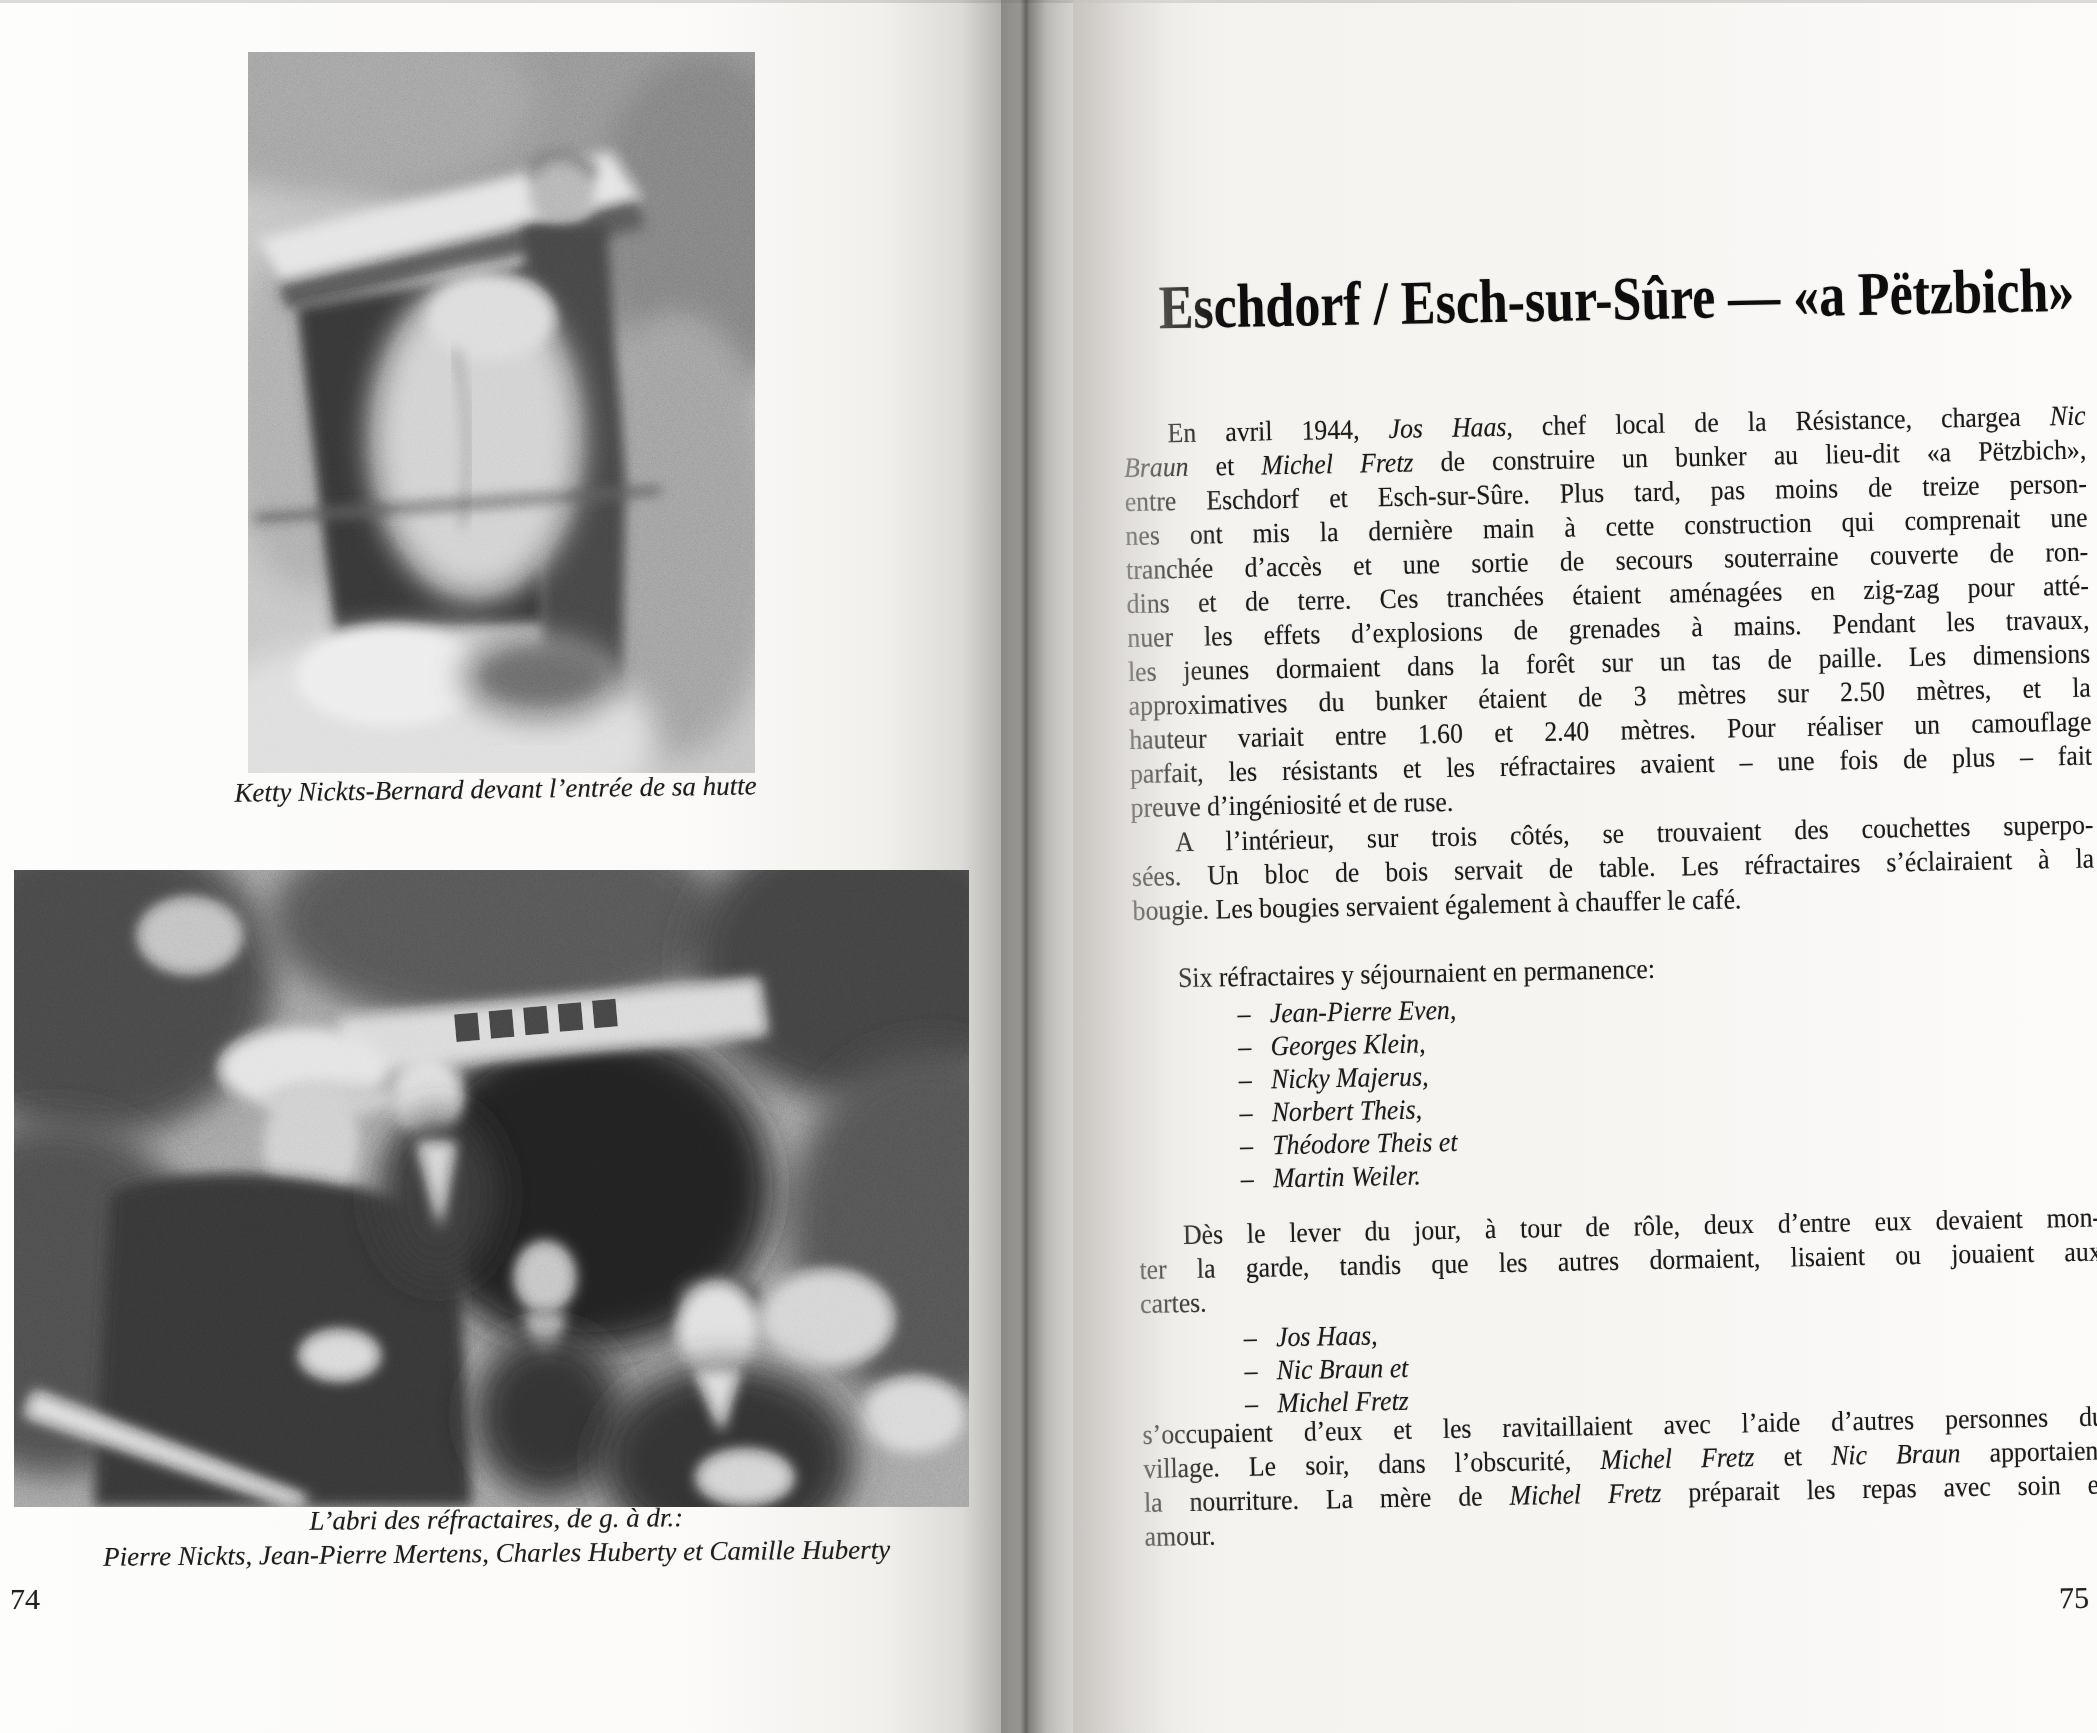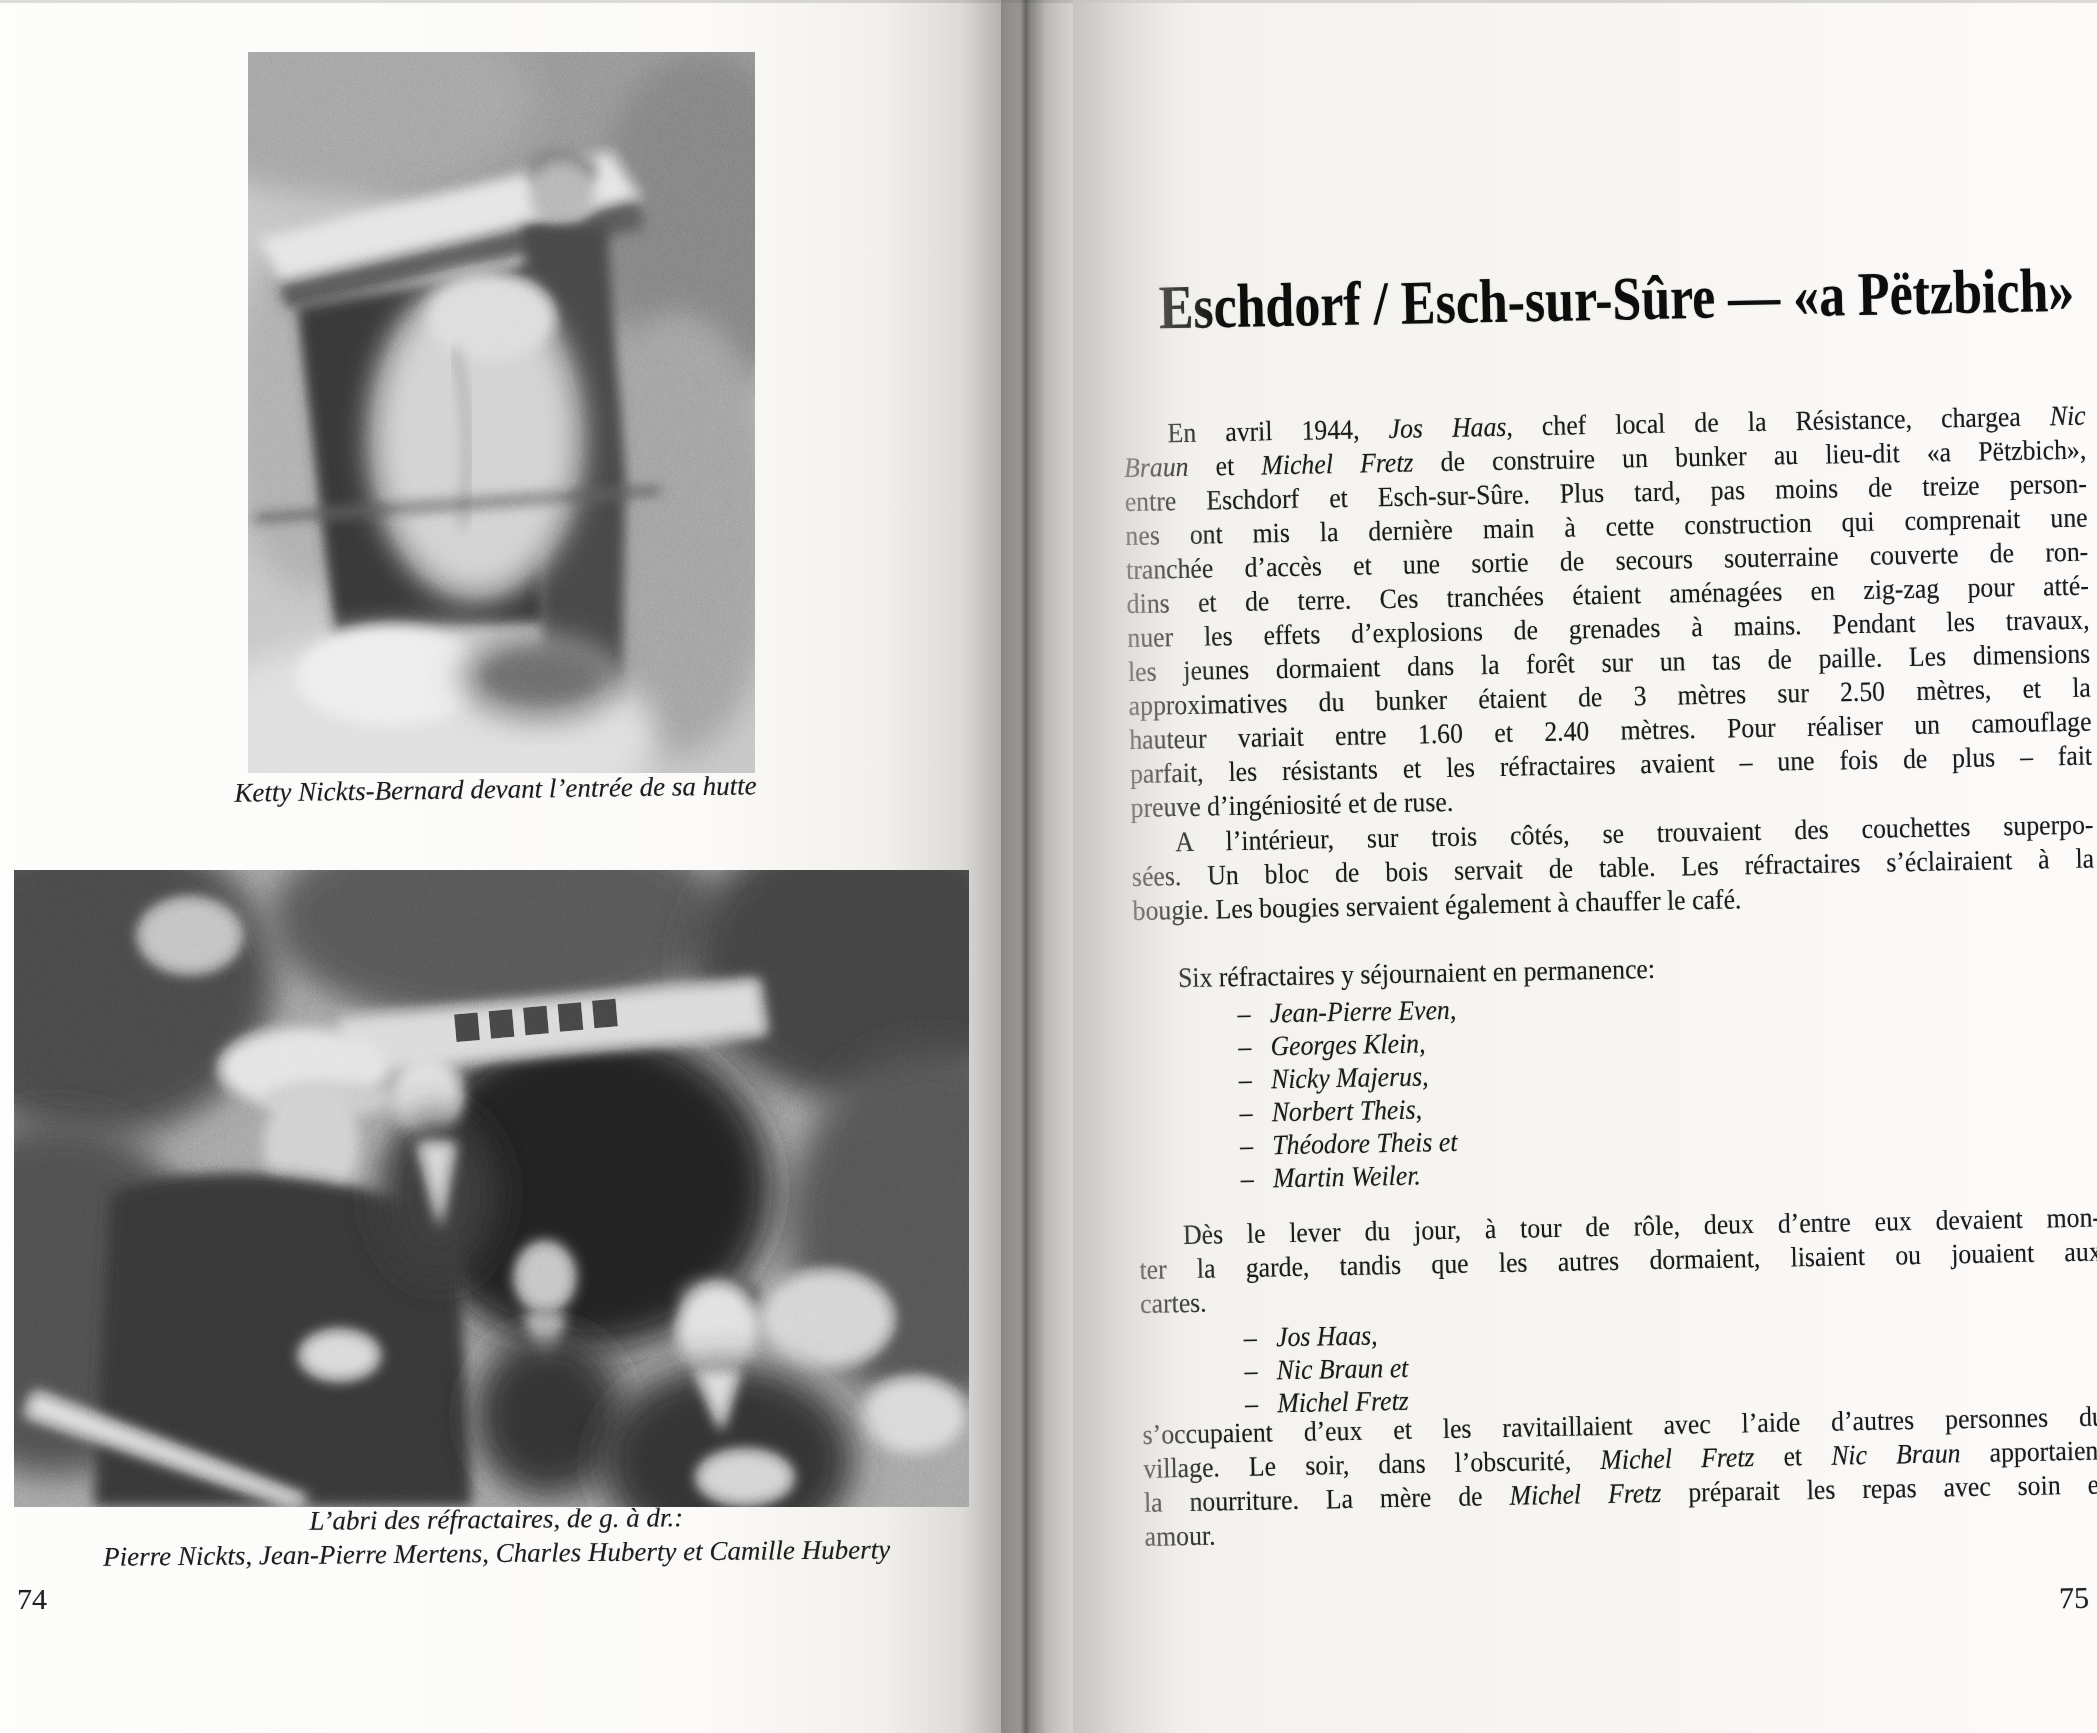--- a/index.html
+++ b/index.html
@@ -26,21 +26,21 @@
   svg.photo{position:absolute;display:block;}
   .photo1{left:248px;top:52px;width:507px;height:721px;}
   .photo2{left:14px;top:870px;width:955px;height:637px;}
   
   .cap{position:absolute;font-style:italic;font-size:27px;line-height:34px;color:#1d1d1d;
        text-align:center;text-shadow:0 0 1px rgba(40,40,40,.4);}
   .cap1{left:199px;top:772px;width:593px;transform:rotate(-0.8deg);}
   .cap2{left:0px;top:1502px;width:993px;transform:rotate(-0.55deg);}
   
   .pagenum{position:absolute;font-size:30px;color:#202020;text-shadow:0 0 1px rgba(40,40,40,.4);}
-  .pn74{left:17px;top:1582px;}
+  .pn74{left:10px;top:1582px;}
   .pn75{left:1058px;top:1581px;transform:rotate(-1.1deg);} 
   
   .rtext{position:absolute;left:130px;top:0;width:1046px;color:#1b1b1b;
          transform:rotate(-1.1deg) scaleX(0.92);transform-origin:0px 828px;
          text-shadow:0 0 1px rgba(30,30,30,.42);}
   h1.title{margin:277px 0 0 41px;font-size:62px;line-height:62px;font-weight:bold;color:#0d0d0d;
            text-shadow:0 0 1.4px rgba(0,0,0,.35);white-space:nowrap;}
   h1.title .tspan{display:inline-block;transform:scaleX(0.91);transform-origin:0 100%;}
   .para{margin:0;font-size:28px;}
   .ln{line-height:34px;height:34px;text-align:justify;text-align-last:justify;}

